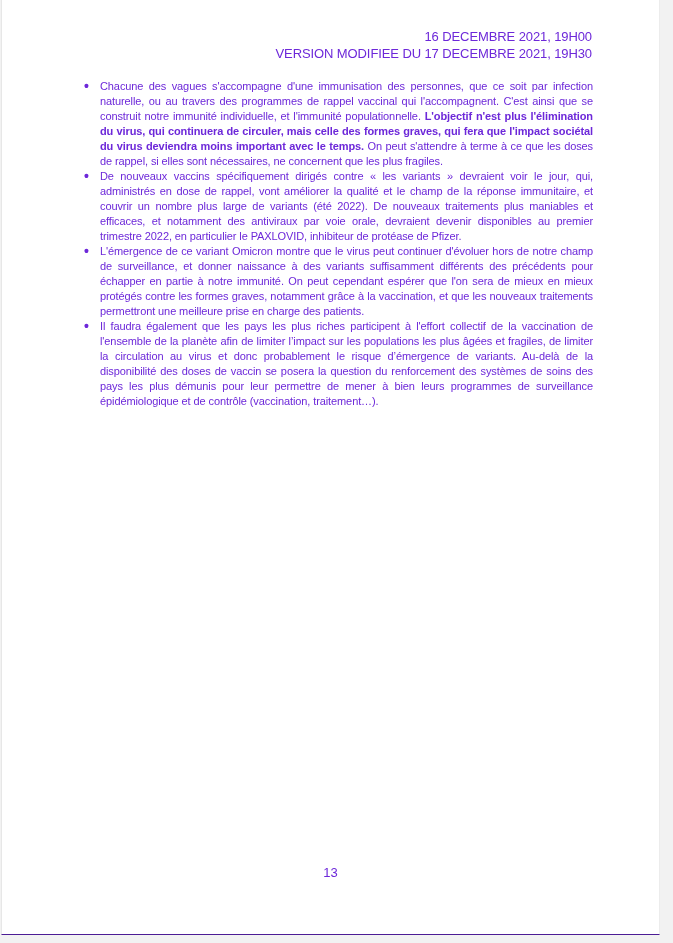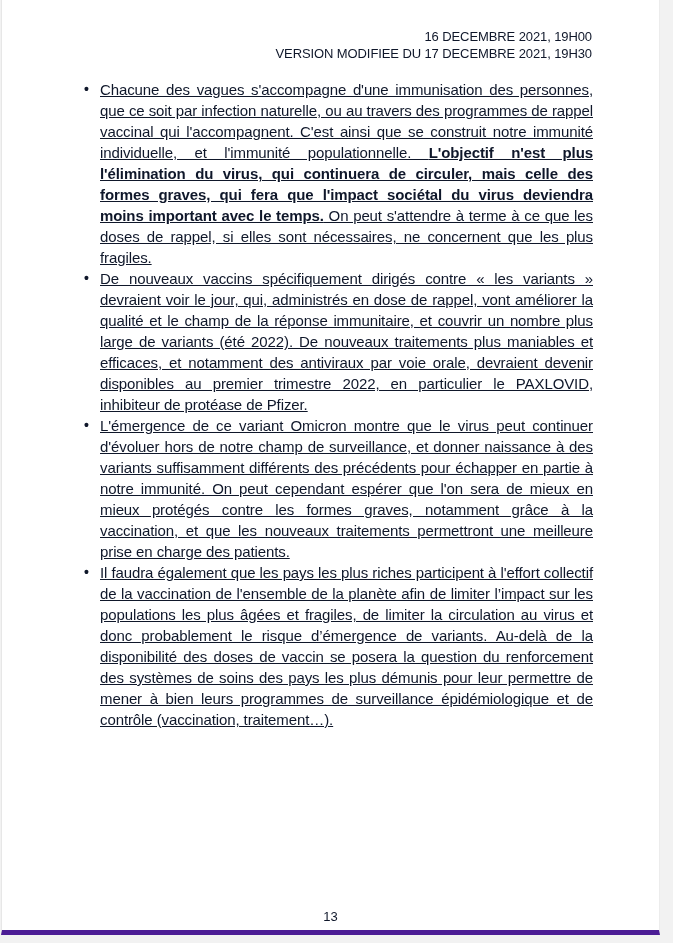--- a/index.html
+++ b/index.html
@@ -14,58 +14,57 @@
   .page {
     position: absolute;
     left: 1px;
     top: 0;
     width: 659px;
     height: 935px;
     box-sizing: border-box;
     background: #ffffff;
     border-left: 1px solid #e7e7e7;
     border-right: 1px solid #ececec;
-    border-bottom: 5px solid #4c1d95;
-    color: #0f172a;
+    border-bottom: 1px solid #4c1d95;
+    color: #6d28d9;
   }
   .doc-header {
     padding-top: 28px;
     padding-right: 67px;
     text-align: right;
     font-size: 13px;
     line-height: 17px;
     letter-spacing: -0.1px;
   }
   .doc-header .line2 { font-weight: normal; }
   ul.bullets {
     list-style: none;
     margin: 17px 0 0 0;
     padding: 0 66px 0 98px;
   }
   ul.bullets li {
     position: relative;
     text-align: justify;
     text-justify: inter-word;
-    font-size: 15px;
-    line-height: 21px;
+    font-size: 11px;
+    line-height: 15px;
     letter-spacing: -0.1px;
-    text-decoration: underline;
   }
   ul.bullets li::before {
     content: "\2022";
     position: absolute;
     left: -16px;
     top: 0;
     font-size: 14px;
     font-weight: bold;
   }
   ul.bullets li .b { font-weight: bold; }
   .page-footer {
     position: absolute;
-    top: 908px;
+    top: 864px;
     left: 0;
     width: 100%;
     text-align: center;
     font-size: 13px;
     line-height: 17px;
   }
 </style>
 </head>
 <body>
 

